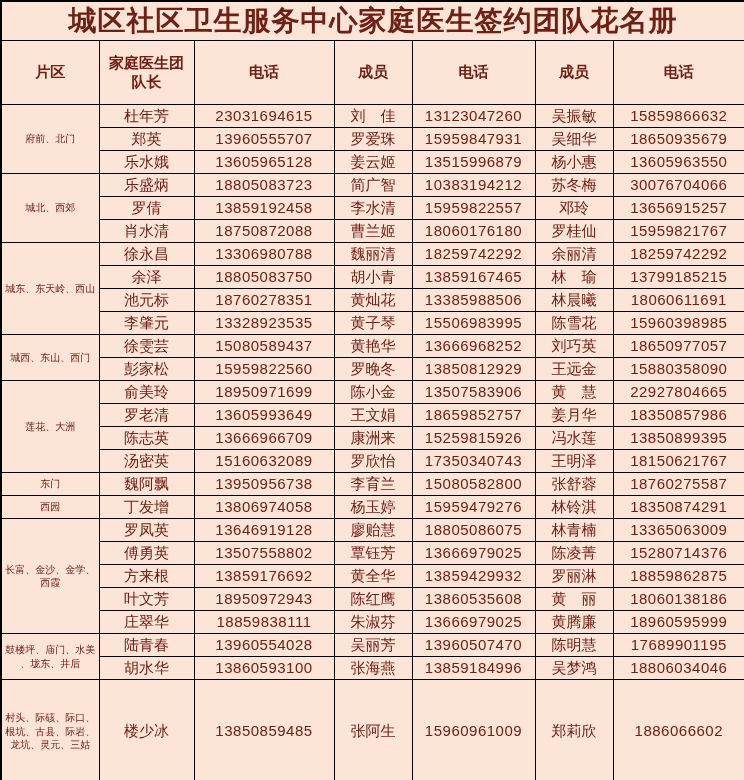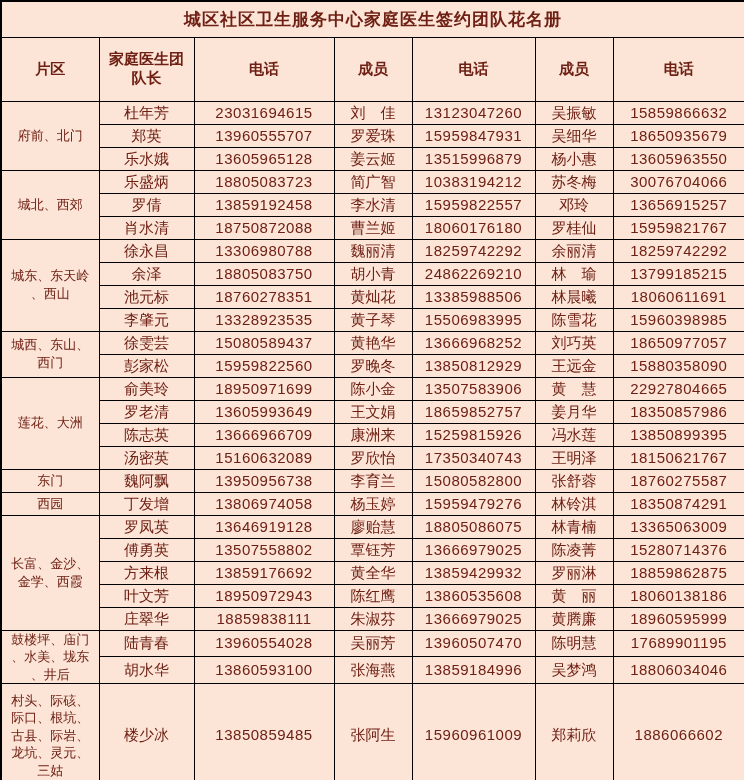--- a/index.html
+++ b/index.html
@@ -26,39 +26,39 @@
     border: 1px solid #000000;
     text-align: center;
     vertical-align: middle;
     color: #6e2014;
     padding: 0 2px;
     box-sizing: border-box;
     overflow: hidden;
   }
   .title-row td {
     height: 36px;
-    font-size: 17px;
+    font-size: 28px;
     font-weight: bold;
     letter-spacing: 1px;
   }
   .header-row td {
     height: 64px;
     font-size: 15px;
     font-weight: bold;
     line-height: 1.25;
   }
   tbody tr {
     height: 23px;
   }
   tbody td {
     font-size: 15px;
     line-height: 1.2;
   }
   td.district {
-    font-size: 13px;
+    font-size: 10px;
     line-break: anywhere;
     word-break: break-all;
     line-height: 1.35;
     padding: 0 3px;
     text-align: center;
   }
   td.phone {
     font-size: 15px;
     letter-spacing: 0.5px;
   }
@@ -152,21 +152,21 @@
           <td class="phone">13306980788</td>
           <td class="name">魏丽清</td>
           <td class="phone">18259742292</td>
           <td class="name">余丽清</td>
           <td class="phone">18259742292</td>
         </tr>
         <tr>
           <td class="name">余泽</td>
           <td class="phone">18805083750</td>
           <td class="name">胡小青</td>
-          <td class="phone">24862269210</td>
+          <td class="phone">13859167465</td>
           <td class="name">林　瑜</td>
           <td class="phone">13799185215</td>
         </tr>
         <tr>
           <td class="name">池元标</td>
           <td class="phone">18760278351</td>
           <td class="name">黄灿花</td>
           <td class="phone">13385988506</td>
           <td class="name">林晨曦</td>
           <td class="phone">18060611691</td>

